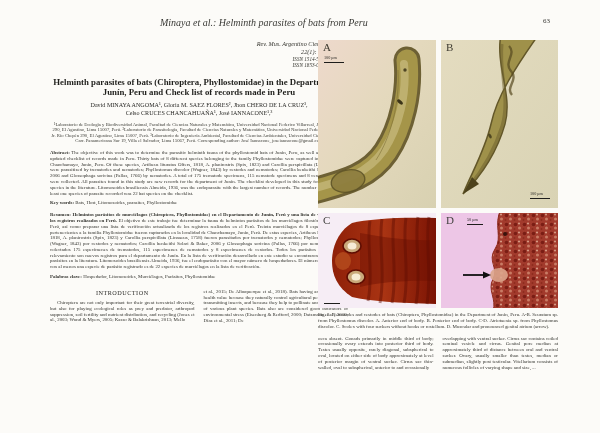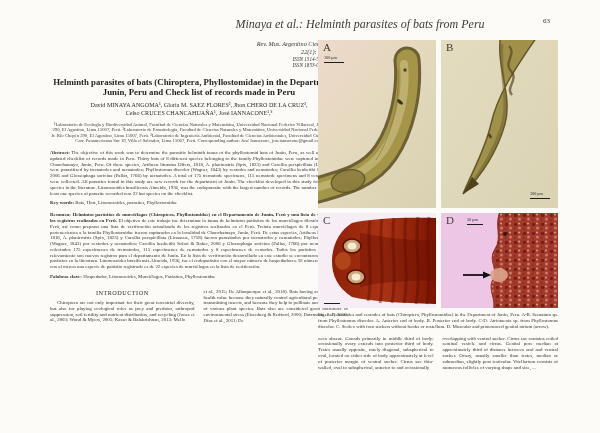--- a/index.html
+++ b/index.html
@@ -4,21 +4,21 @@
 <style>
   html,body{margin:0;padding:0;}
   body{
     width:600px;height:433px;position:relative;overflow:hidden;
     background:#fcfbf8;color:#2a2a27;
     font-family:"Liberation Serif", "DejaVu Serif", serif;
     -webkit-font-smoothing:antialiased;
   }
   .running-head{
     position:absolute;top:17px;left:160px;width:400px;
-    text-align:center;font-style:italic;font-size:12px;color:#3a3a36;
+    text-align:left;font-style:italic;font-size:10px;color:#3a3a36;
   }
   .page-number{
     position:absolute;top:17px;right:50px;font-size:7px;color:#3a3a36;
   }
 
   
   .col-left{position:absolute;left:50px;top:40px;width:298px;}
   .citation{ text-align:right;font-style:italic;line-height:1.25;color:#35352f;}
   .citation .big{font-size:6.2px;display:block;}
   .citation .small{font-size:5.2px;display:block;}

